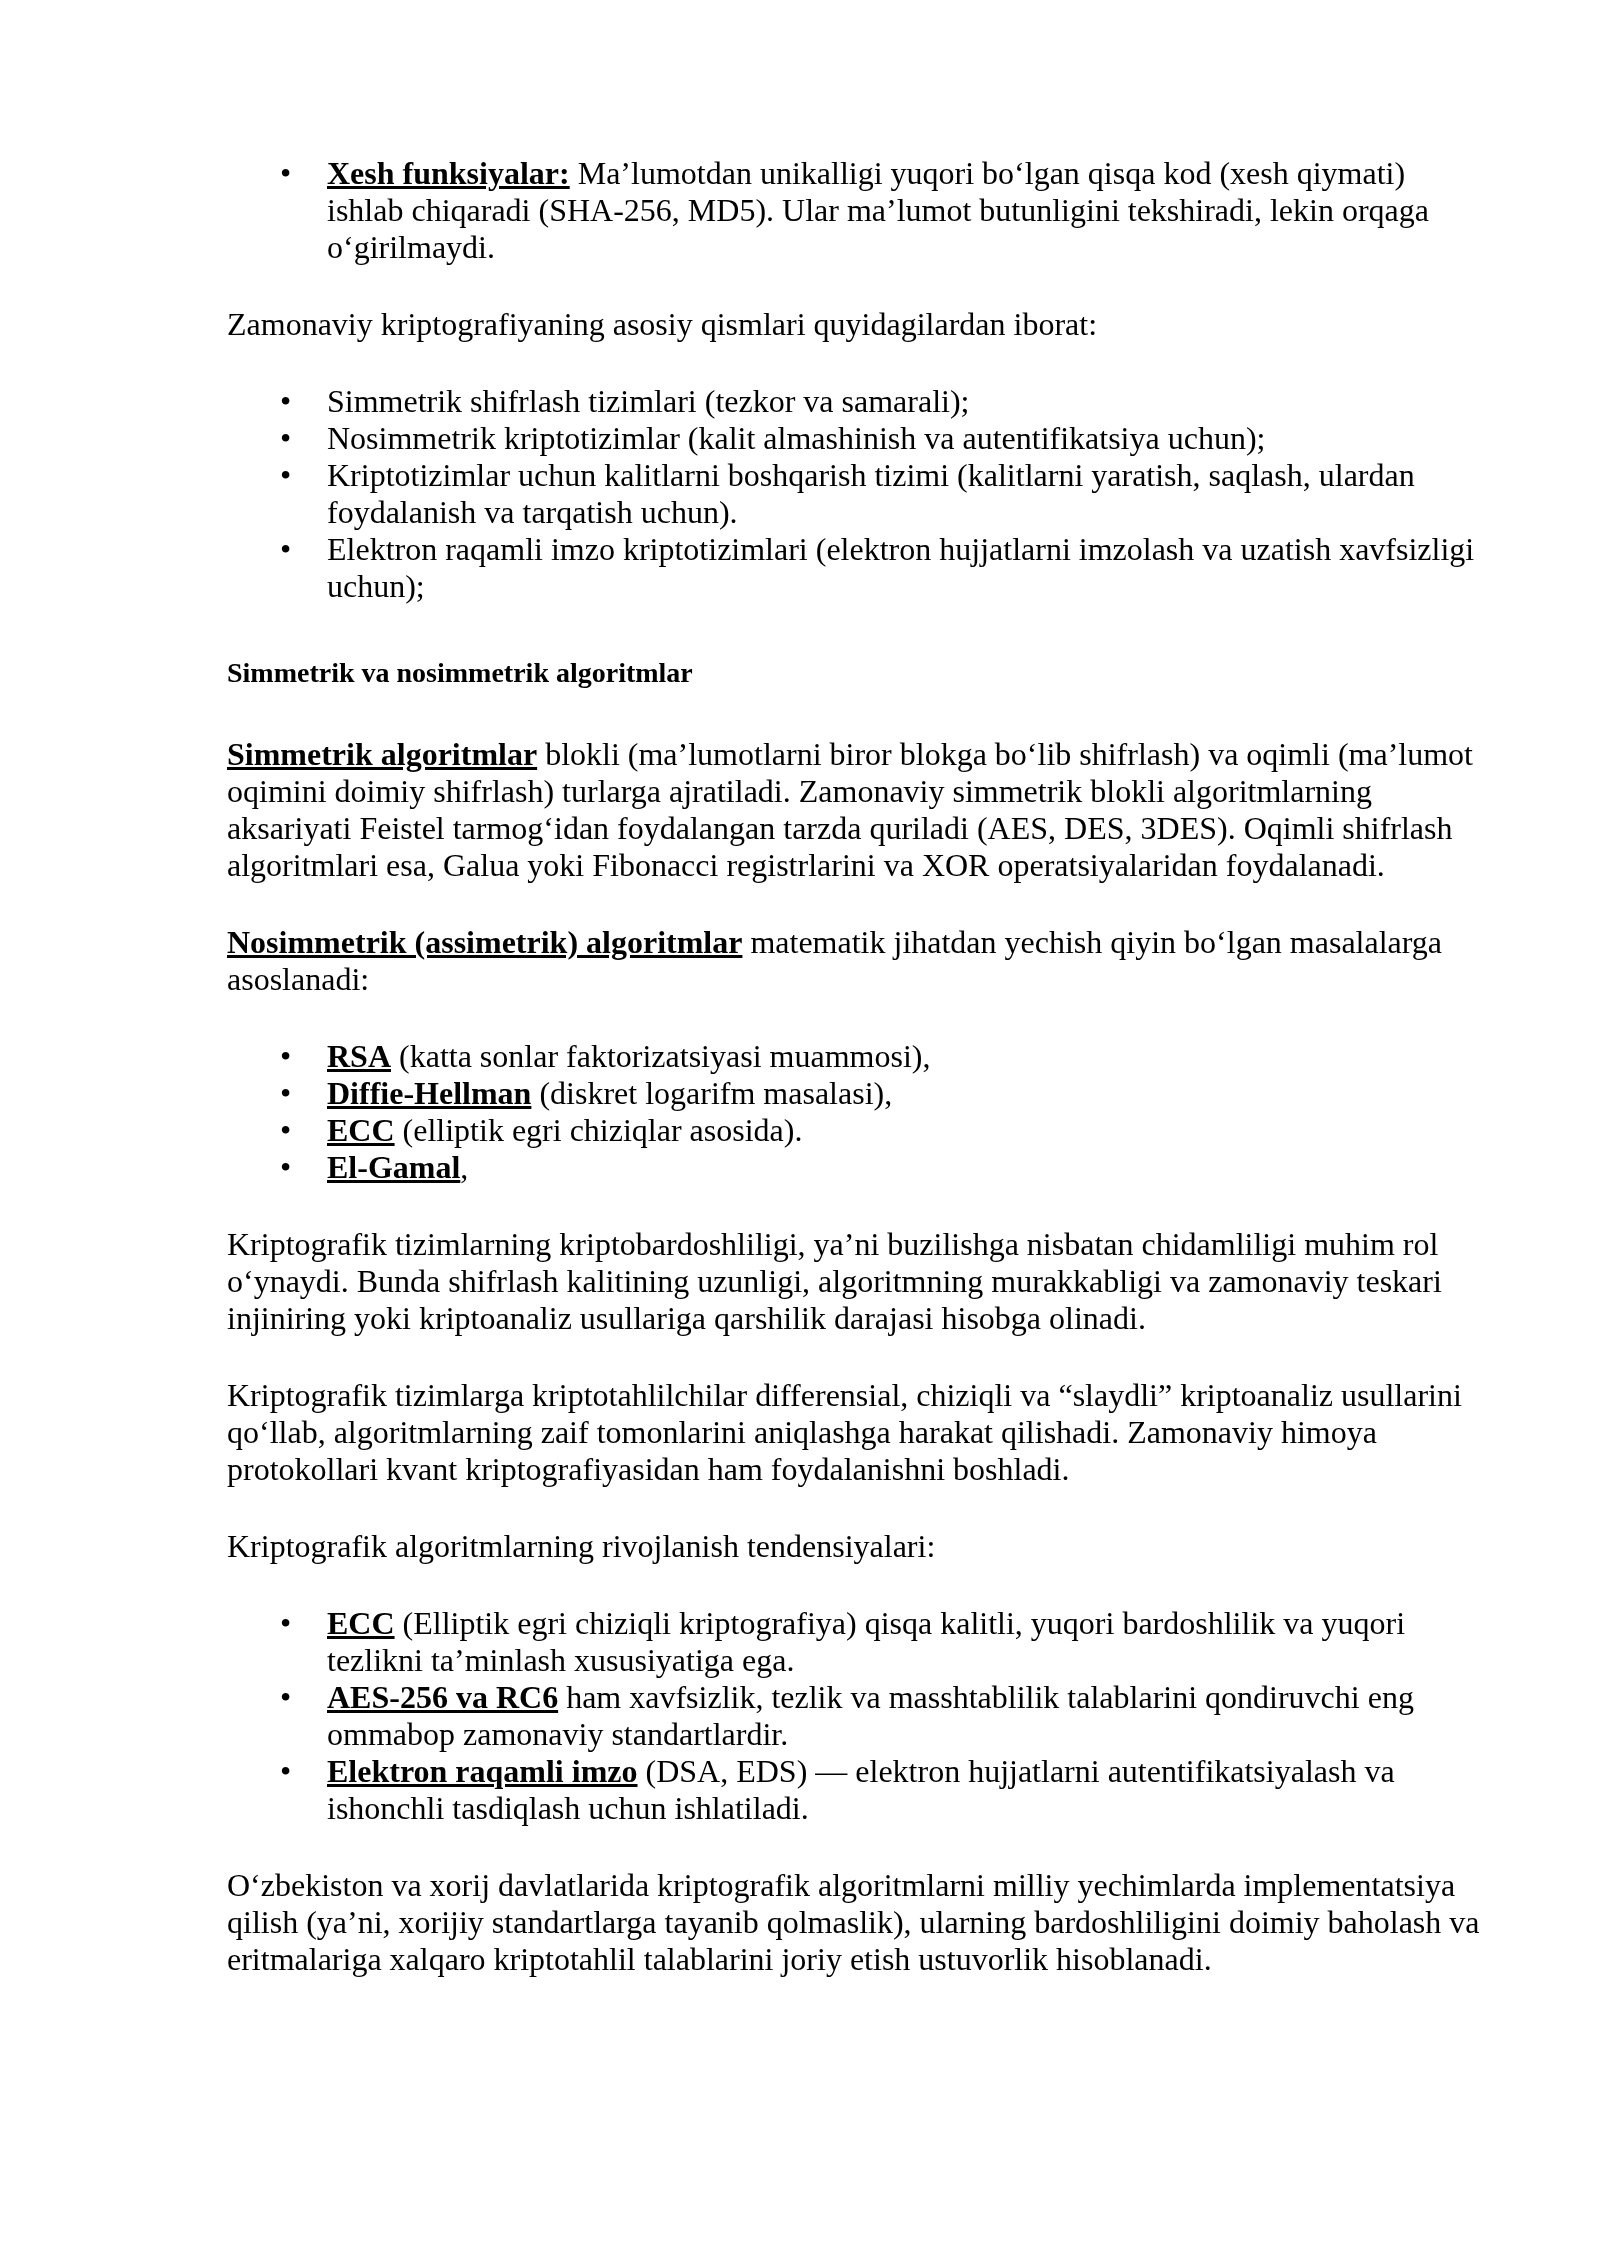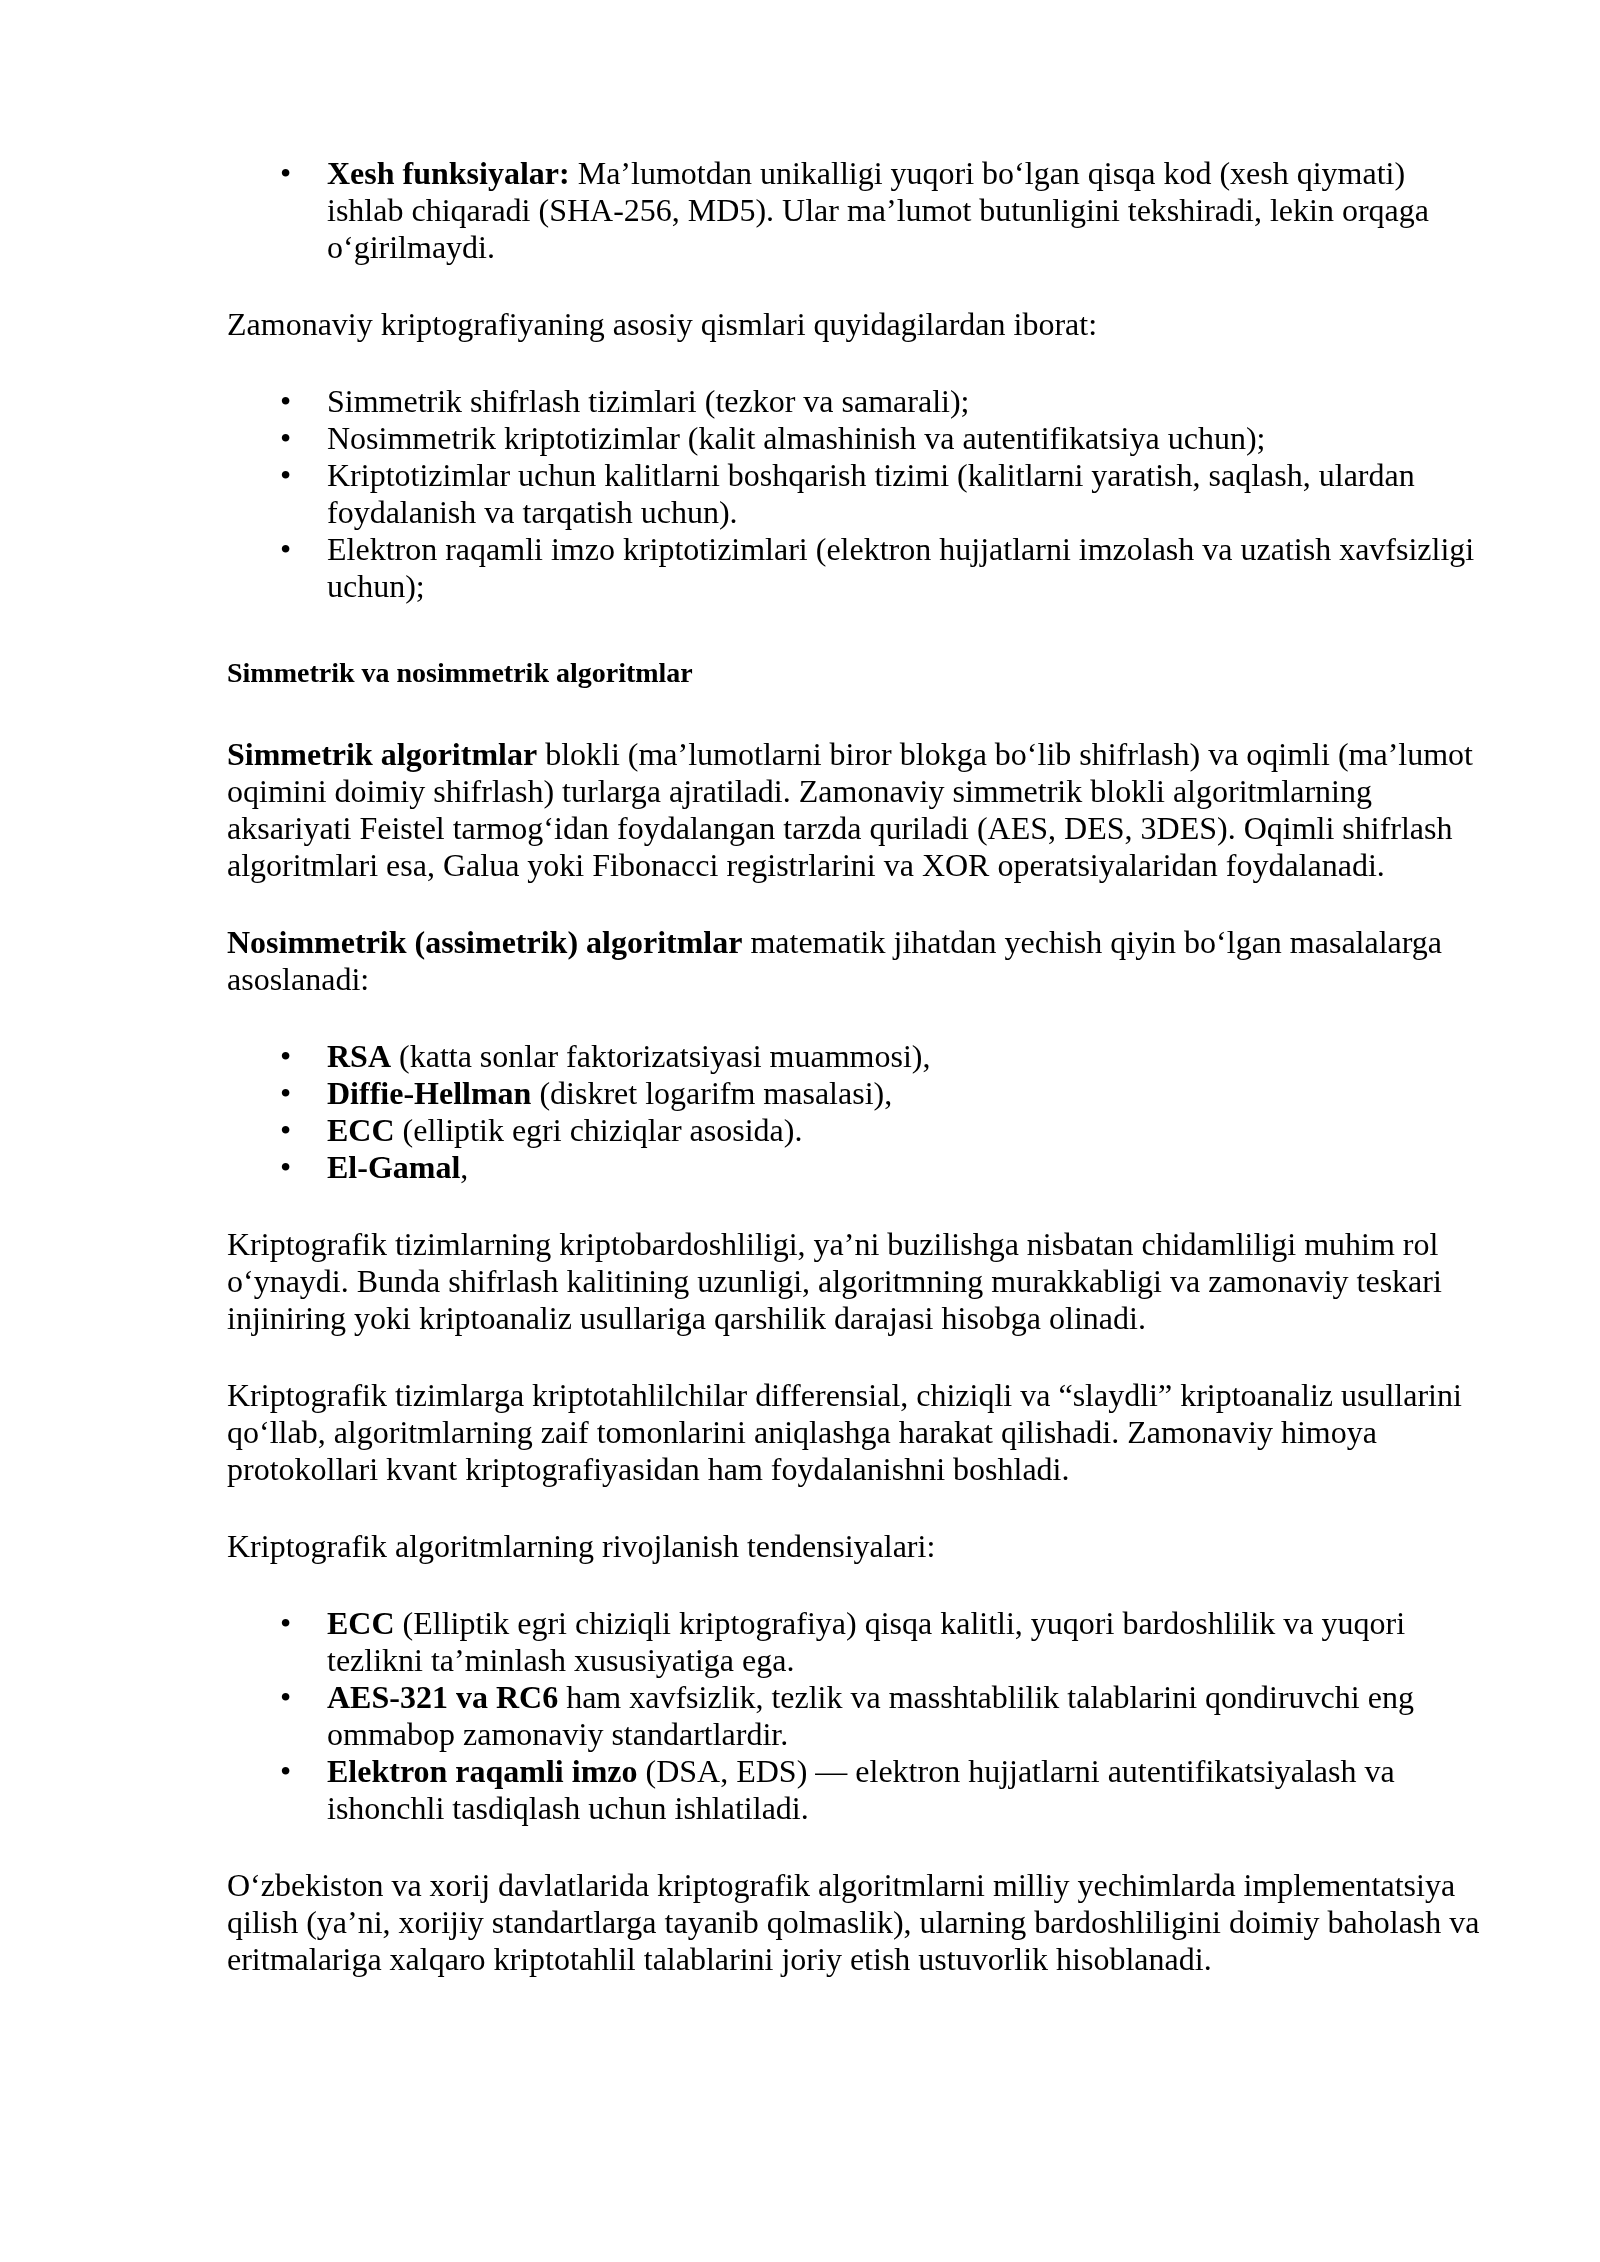--- a/index.html
+++ b/index.html
@@ -46,20 +46,21 @@
     margin: 0;
   }
   .page li::before {
     content: "\2022";
     position: absolute;
     left: 53px;
     top: 0;
   }
   .b {
     font-weight: bold;
+    text-decoration: underline;
   }
 </style>
 </head>
 <body>
 
 <div class="page">
 
   <ul>
     <li><span class="b">Xesh funksiyalar:</span><span> Ma’lumotdan unikalligi yuqori boʻlgan qisqa kod (xesh qiymati) ishlab chiqaradi (SHA-256, MD5). Ular ma’lumot butunligini tekshiradi, lekin orqaga oʻgirilmaydi.</span></li>
   </ul>
@@ -88,19 +89,19 @@
 
   <p>Kriptografik tizimlarning kriptobardoshliligi, ya’ni buzilishga nisbatan chidamliligi muhim rol oʻynaydi. Bunda shifrlash kalitining uzunligi, algoritmning murakkabligi va zamonaviy teskari injiniring yoki kriptoanaliz usullariga qarshilik darajasi hisobga olinadi.</p>
 
   <p>Kriptografik tizimlarga kriptotahlilchilar differensial, chiziqli va “slaydli” kriptoanaliz usullarini qoʻllab, algoritmlarning zaif tomonlarini aniqlashga harakat qilishadi. Zamonaviy himoya protokollari kvant kriptografiyasidan ham foydalanishni boshladi.</p>
 
 
   <p>Kriptografik algoritmlarning rivojlanish tendensiyalari:</p>
 
   <ul>
     <li><span class="b">ECC</span><span> (Elliptik egri chiziqli kriptografiya) qisqa kalitli, yuqori bardoshlilik va yuqori tezlikni ta’minlash xususiyatiga ega.</span></li>
-    <li><span class="b">AES-321 va RC6</span><span> ham xavfsizlik, tezlik va masshtablilik talablarini qondiruvchi eng ommabop zamonaviy standartlardir.</span></li>
+    <li><span class="b">AES-256 va RC6</span><span> ham xavfsizlik, tezlik va masshtablilik talablarini qondiruvchi eng ommabop zamonaviy standartlardir.</span></li>
     <li><span class="b">Elektron raqamli imzo</span><span> (DSA, EDS) — elektron hujjatlarni autentifikatsiyalash va ishonchli tasdiqlash uchun ishlatiladi.</span></li>
   </ul>
 
   <p>Oʻzbekiston va xorij davlatlarida kriptografik algoritmlarni milliy yechimlarda implementatsiya qilish (ya’ni, xorijiy standartlarga tayanib qolmaslik), ularning bardoshliligini doimiy baholash va eritmalariga xalqaro kriptotahlil talablarini joriy etish ustuvorlik hisoblanadi.</p>
 
 </div>
 
 </body></html>

